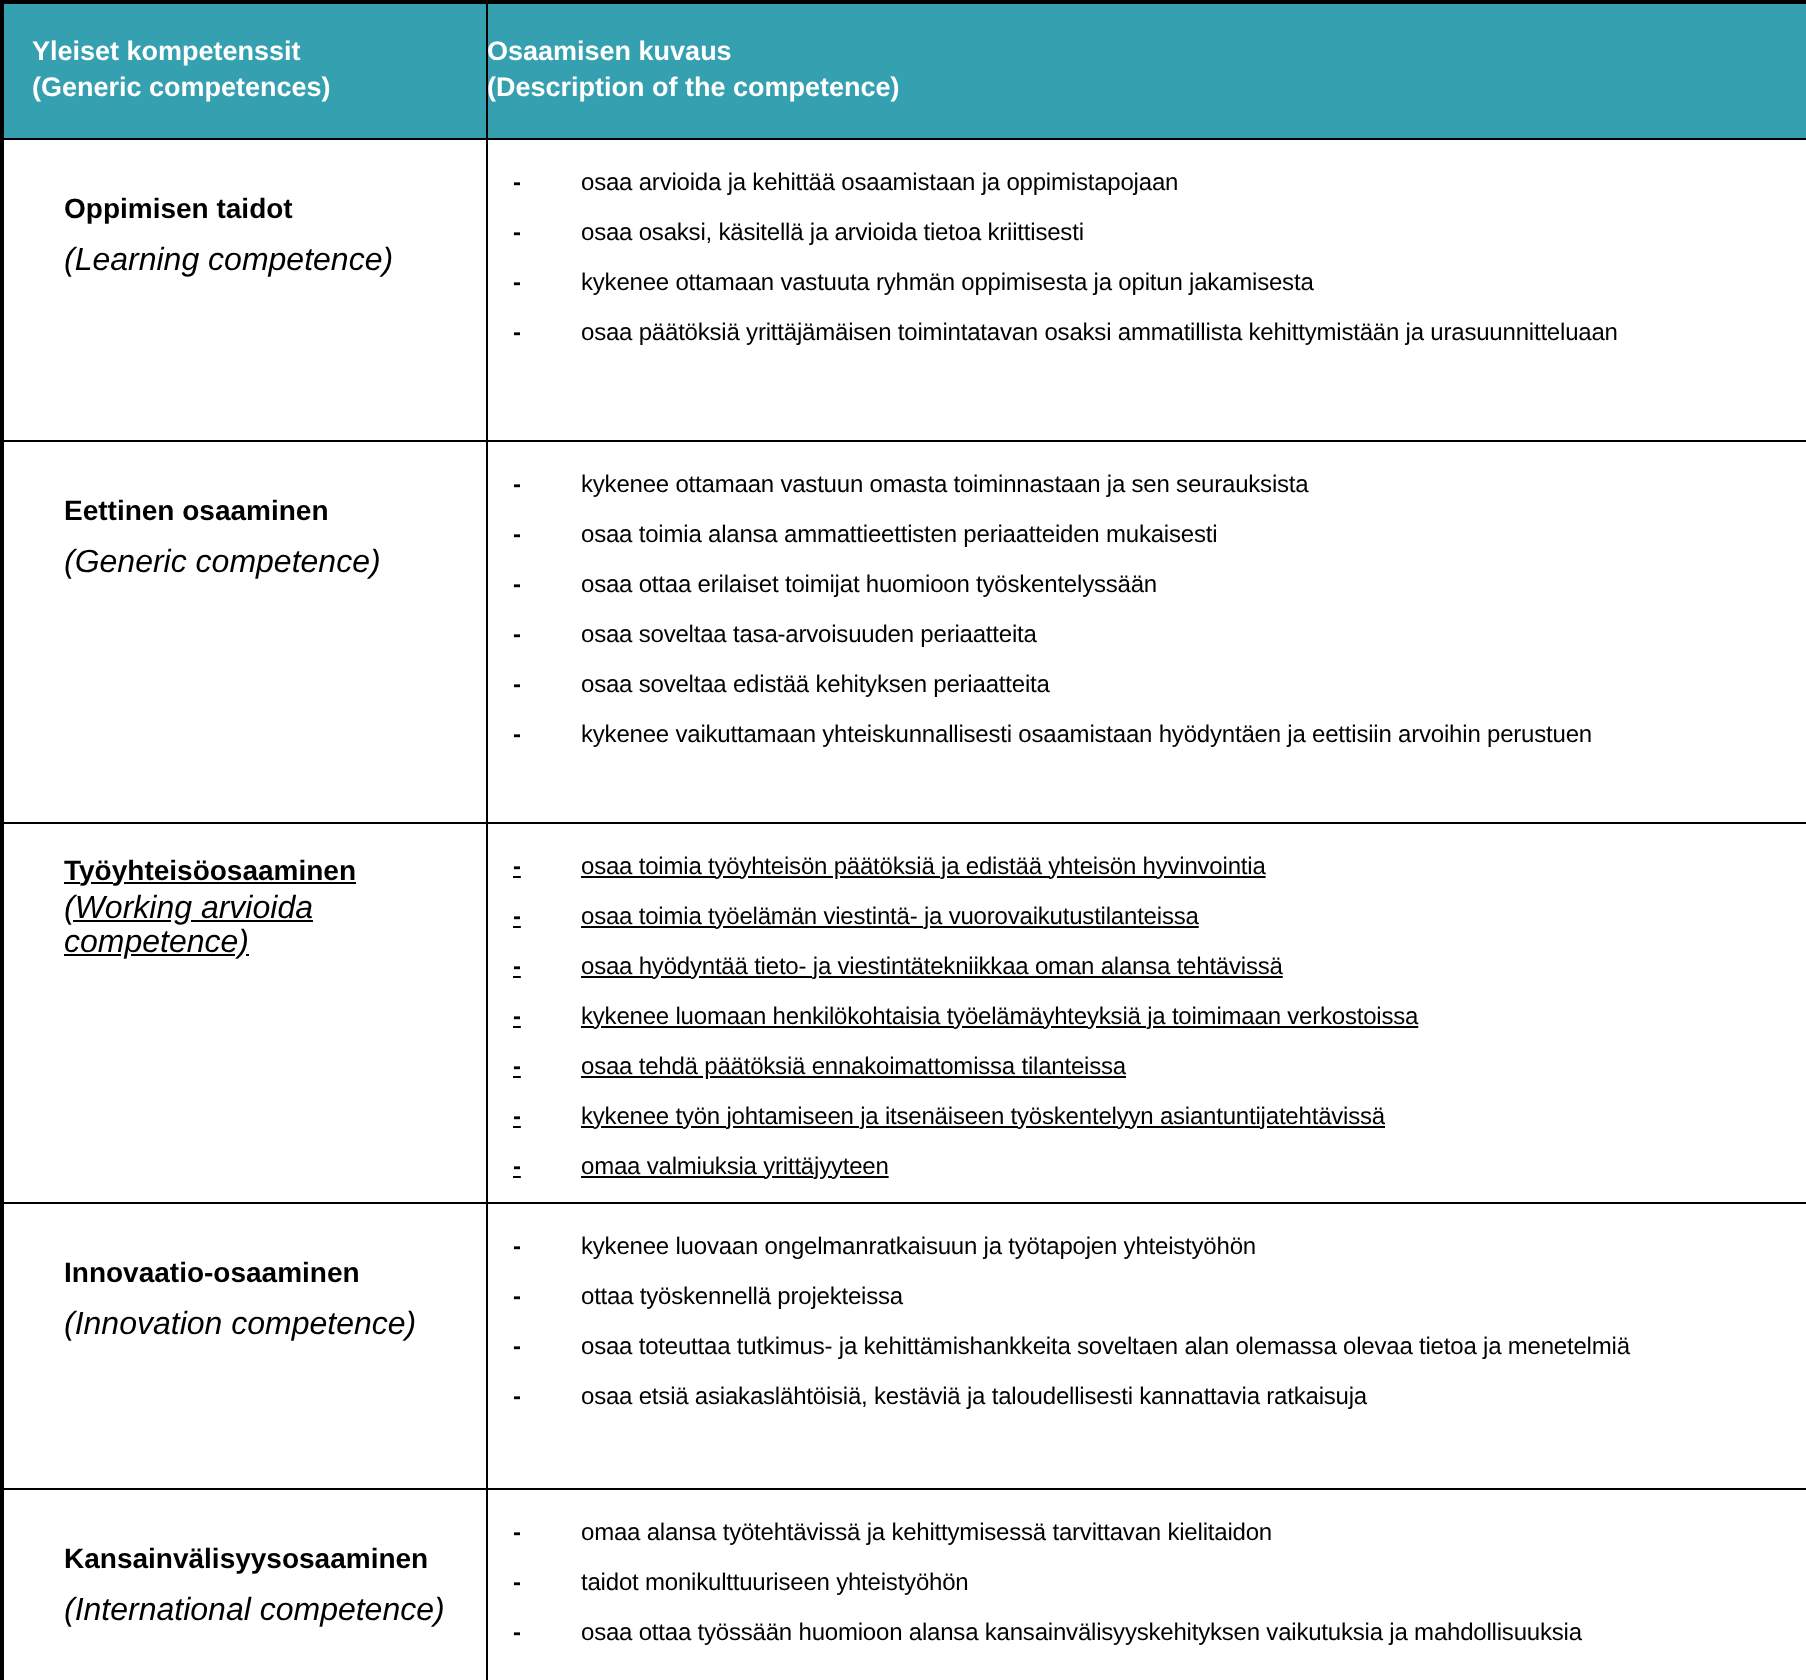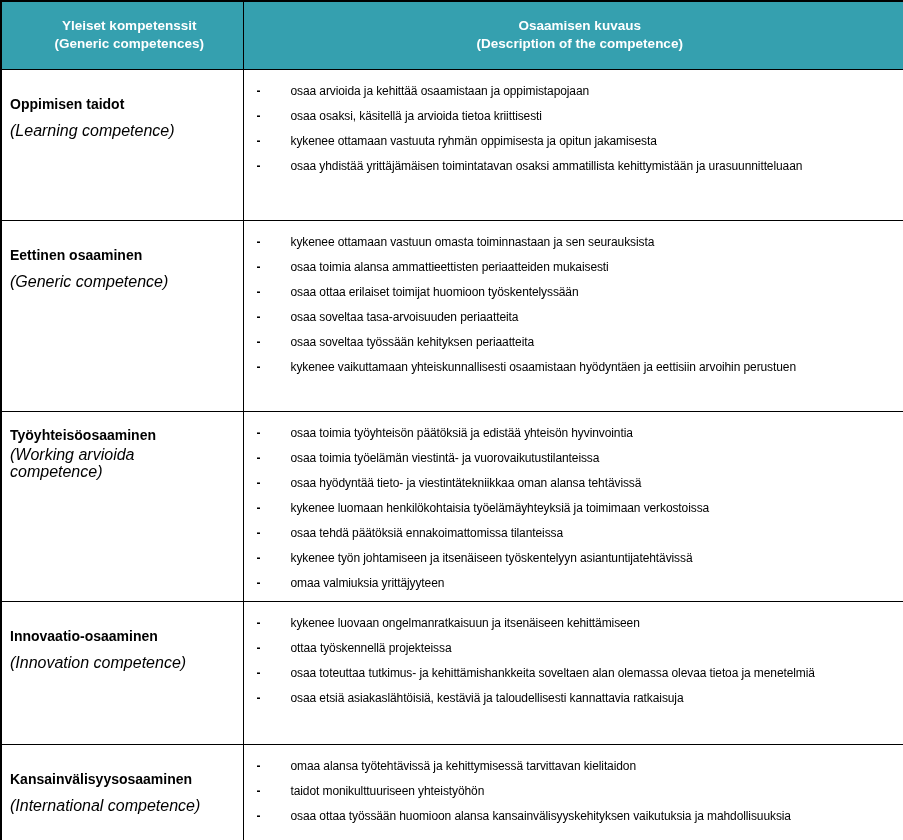--- a/index.html
+++ b/index.html
@@ -22,40 +22,40 @@
     vertical-align: top;
     padding: 0;
   }
   
   col.c-left  { width: 242px; }
   col.c-right { width: 661px; }
   
   tr.h-head { height: 68px; }
   tr.h-r0 { height: 151px; }
   tr.h-r1 { height: 191px; }
-  tr.h-r2 { height: 190px; }
+  tr.h-r2 { height: 190px; text-decoration: underline; }
   tr.h-r3 { height: 143px; }
   tr.h-r4 { height: 97px; }
 
   
   th.head-cell {
     background: var(--header-bg, #35A0AF);
     color: var(--header-text, #FFFFFF);
-    text-align: center;
+    text-align: left;
     vertical-align: middle;
     font-size: 13.5px;
     font-weight: bold;
     line-height: 18px;
     white-space: pre-line;
   }
   th.head-left  { padding-left: 14px; }
-  th.head-right { padding-left: 13px; }
-
-  
-  td.cell-left { padding: 24px 6px 0 8px; }
+  th.head-right { }
+
+  
+  td.cell-left { padding: 24px 6px 0 30px; }
   td.cell-left.compact { padding-top: 13px; }
   .row-title {
     font-size: 14px;
     font-weight: bold;
     line-height: 20px;
   }
   .row-subtitle {
     font-size: 16px;
     font-style: italic;
     line-height: 17px;
@@ -118,21 +118,21 @@
           <li>
               <span class="bullet-marker">-</span>
               <span class="bullet-text">osaa osaksi, käsitellä ja arvioida tietoa kriittisesti</span>
             </li>
           <li>
               <span class="bullet-marker">-</span>
               <span class="bullet-text">kykenee ottamaan vastuuta ryhmän oppimisesta ja opitun jakamisesta</span>
             </li>
           <li>
               <span class="bullet-marker">-</span>
-              <span class="bullet-text">osaa yhdistää yrittäjämäisen toimintatavan osaksi ammatillista kehittymistään ja urasuunnitteluaan</span>
+              <span class="bullet-text">osaa päätöksiä yrittäjämäisen toimintatavan osaksi ammatillista kehittymistään ja urasuunnitteluaan</span>
             </li>
         </ul>
       </td>
     </tr>
 
     <tr class="h-r1">
       <td class="cell-left">
         <div class="row-title">Eettinen osaaminen</div>
         <div class="row-subtitle">(Generic competence)</div>
       </td>
@@ -149,21 +149,21 @@
           <li>
               <span class="bullet-marker">-</span>
               <span class="bullet-text">osaa ottaa erilaiset toimijat huomioon työskentelyssään</span>
             </li>
           <li>
               <span class="bullet-marker">-</span>
               <span class="bullet-text">osaa soveltaa tasa-arvoisuuden periaatteita</span>
             </li>
           <li>
               <span class="bullet-marker">-</span>
-              <span class="bullet-text">osaa soveltaa työssään kehityksen periaatteita</span>
+              <span class="bullet-text">osaa soveltaa edistää kehityksen periaatteita</span>
             </li>
           <li>
               <span class="bullet-marker">-</span>
               <span class="bullet-text">kykenee vaikuttamaan yhteiskunnallisesti osaamistaan hyödyntäen ja eettisiin arvoihin perustuen</span>
             </li>
         </ul>
       </td>
     </tr>
 
     <tr class="h-r2">
@@ -208,21 +208,21 @@
 
     <tr class="h-r3">
       <td class="cell-left">
         <div class="row-title">Innovaatio-osaaminen</div>
         <div class="row-subtitle">(Innovation competence)</div>
       </td>
       <td class="cell-right">
         <ul class="bullets">
           <li>
               <span class="bullet-marker">-</span>
-              <span class="bullet-text">kykenee luovaan ongelmanratkaisuun ja itsenäiseen kehittämiseen</span>
+              <span class="bullet-text">kykenee luovaan ongelmanratkaisuun ja työtapojen yhteistyöhön</span>
             </li>
           <li>
               <span class="bullet-marker">-</span>
               <span class="bullet-text">ottaa työskennellä projekteissa</span>
             </li>
           <li>
               <span class="bullet-marker">-</span>
               <span class="bullet-text">osaa toteuttaa tutkimus- ja kehittämishankkeita soveltaen alan olemassa olevaa tietoa ja menetelmiä</span>
             </li>
           <li>

